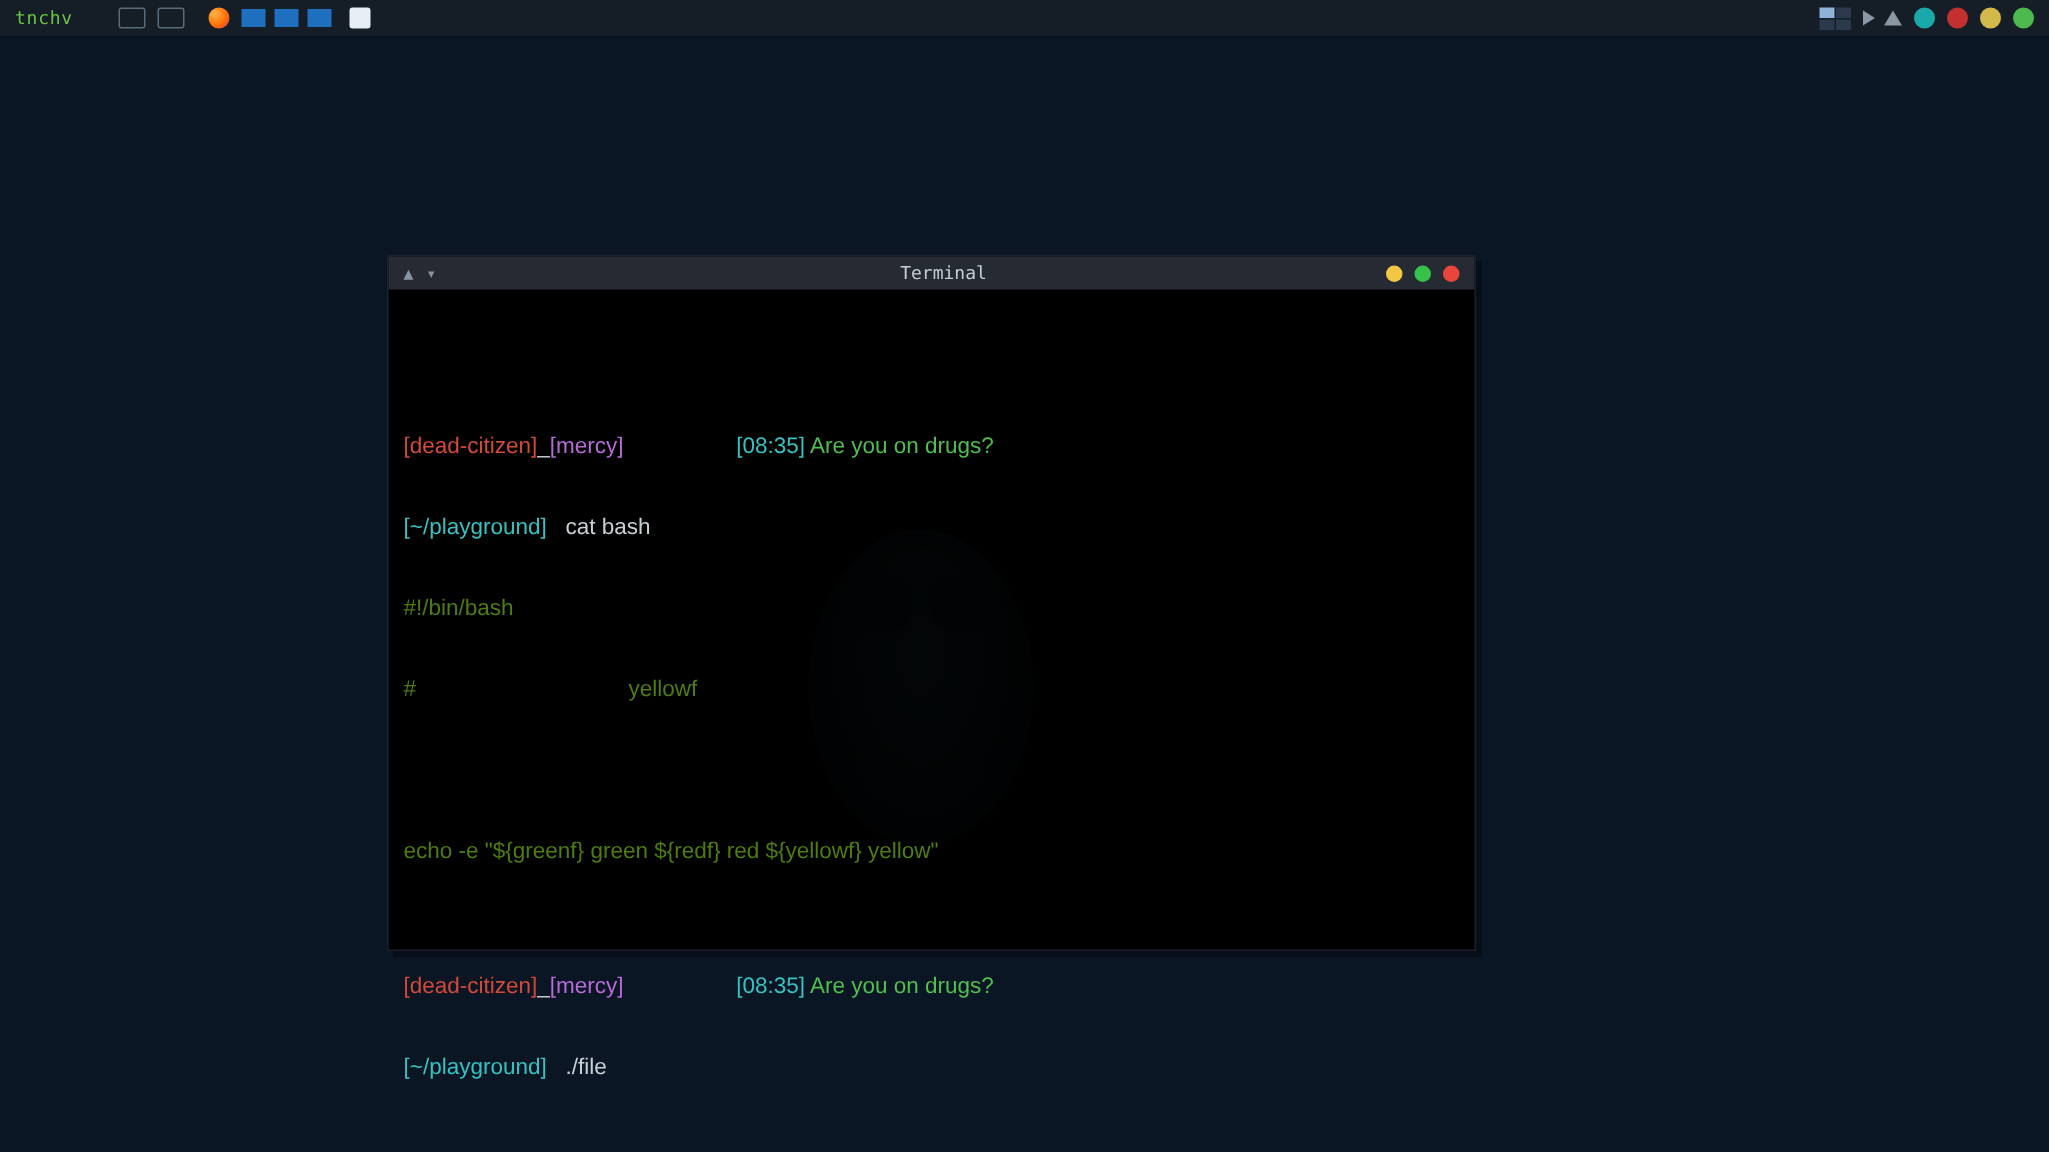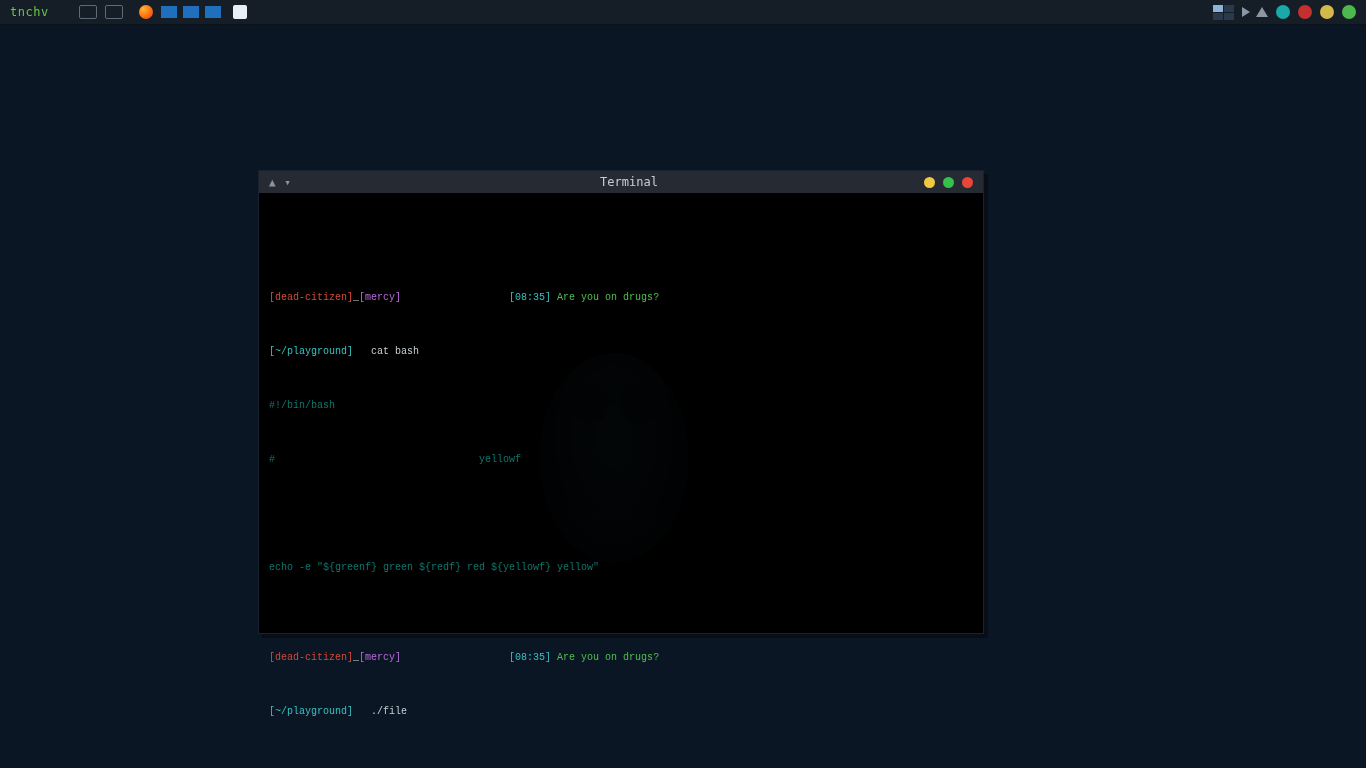--- a/index.html
+++ b/index.html
@@ -116,34 +116,34 @@
   .titlebar .dot {
     width: 11px; height: 11px;
     border-radius: 50%;
   }
   .dot.y { background: #f2c744; }
   .dot.g { background: #35c24a; }
   .dot.r { background: #e8463a; }
 
   .termbody {
     padding: 6px 10px;
-    font-size: 10px;
+    font-size: 15px;
     line-height: 18px;
     white-space: pre;
-    font-family: Liberation Mono, monospace;
+    font-family: Liberation Sans, sans-serif;
     position: relative;
     height: calc(100% - 34px);
   }
   .line { white-space: pre; }
 
   .c-red    { color: #d34a3a; }
   .c-mag    { color: #b96ad9; }
   .c-cyan   { color: #36c2c2; }
   .c-green  { color: #4fbf4f; }
-  .c-yellow { color: #0f766e; }
+  .c-yellow { color: #4d7c0f; }
   .c-white  { color: #c8d0d4; }
 
   
   .owl {
     position: absolute;
     left: 280px; top: 160px;
     width: 150px; height: 210px;
     opacity: 0.06;
     pointer-events: none;
   }

